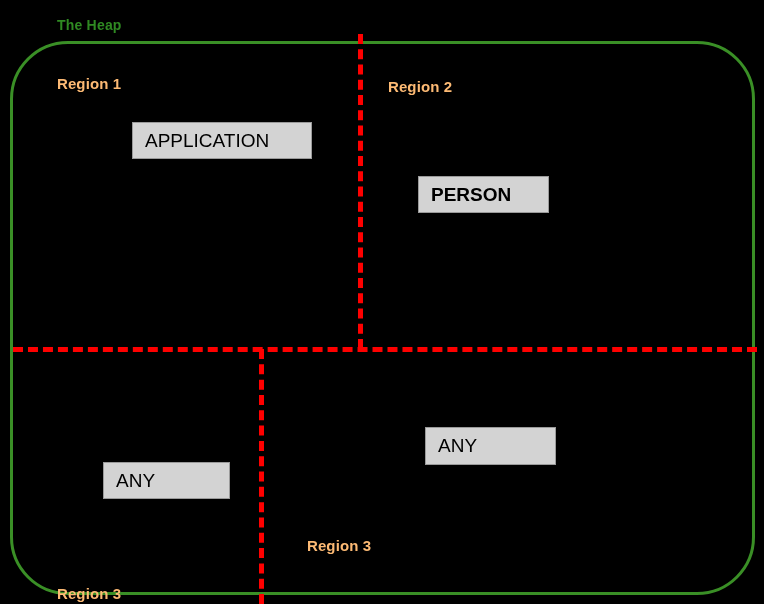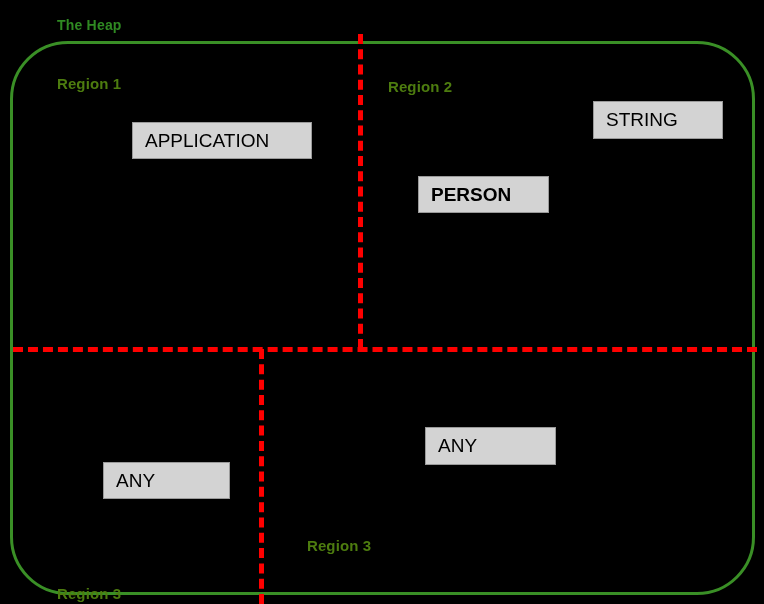--- a/index.html
+++ b/index.html
@@ -62,21 +62,21 @@
     top: 349px;
     width: 0px;
     height: 255px;
     border-left: 5px dashed #ff0000;
   }
   
   .region-label {
     position: absolute;
     font-size: 15px;
     font-weight: bold;
-    color: #4d7c0f;
+    color: #fdba74;
     white-space: nowrap;
     letter-spacing: 0.1px;
   }
   .region-1 { left: 57px;  top: 75px;  }
   .region-2 { left: 388px; top: 78px;  }
   .region-3 { left: 57px;  top: 537px; margin-top: 48px; }
   .region-4 { left: 307px; top: 537px; }
   
   .obj-box {
     position: absolute;
@@ -108,18 +108,17 @@
   <div class="divider-h"></div>
   <div class="divider-v-top"></div>
   <div class="divider-v-bottom"></div>
 
   <div class="region-label region-1">Region 1</div>
   <div class="region-label region-2">Region 2</div>
   <div class="region-label region-3">Region 3</div>
   <div class="region-label region-4">Region 3</div>
 
   <div class="obj-box box-application">APPLICATION</div>
-  <div class="obj-box box-string">STRING</div>
   <div class="obj-box box-person">PERSON</div>
   <div class="obj-box box-any-r3">ANY</div>
   <div class="obj-box box-any-r4">ANY</div>
 
 </div>
 
 </body></html>

